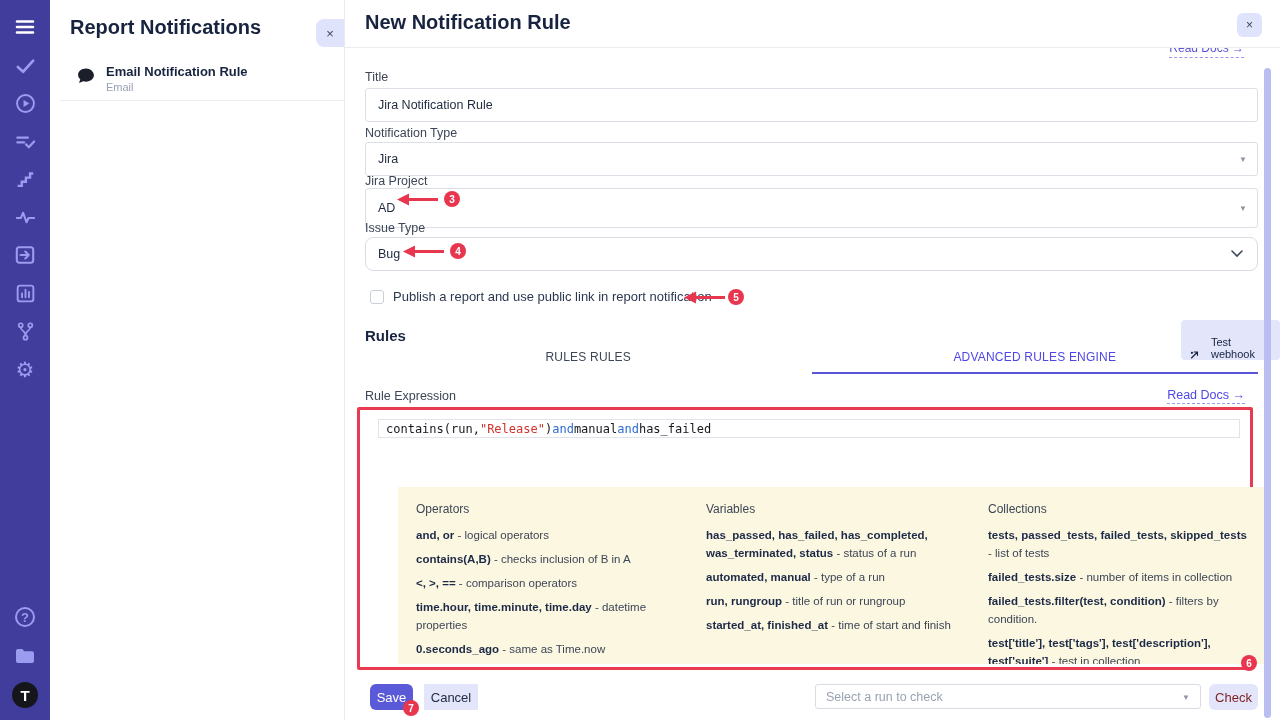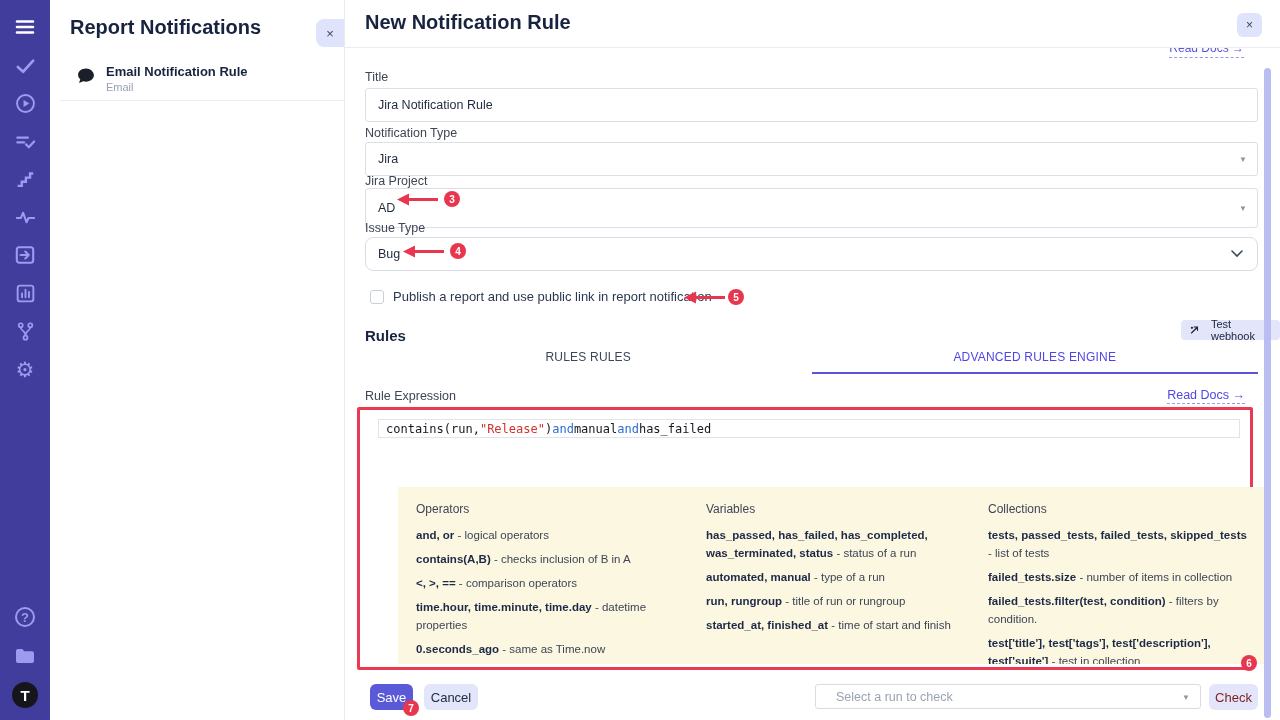--- a/index.html
+++ b/index.html
@@ -56,22 +56,22 @@
 
   .ann-arrow { position:absolute; }
   .badge { position:absolute; width:16px; height:16px; background:#e8364f; border-radius:50%;
            color:#fff; font-size:10px; font-weight:700; display:flex; align-items:center; justify-content:center; }
 
   .chk-row { position:absolute; left:370px; top:289px; display:flex; align-items:center; }
   .checkbox { width:14px; height:14px; border:1px solid #c9cfda; border-radius:3px; background:#fff; cursor:pointer; }
   .chk-lbl { margin-left:9px; font-size:13px; color:#2c3850; }
 
   .rules-h { position:absolute; left:365px; top:327px; font-size:15px; font-weight:700; color:#17233f; }
-  .webhook-btn { position:absolute; left:1181px; top:320px; height:20px; padding:0 9px; background:#e3e6fb;
-                 border-radius:4px; display:flex; align-items:center; gap:12px; font-size:11px; color:#17233f;
+  .webhook-btn { position:absolute; left:1181px; top:320px; height:40px; padding:0 9px; background:#e3e6fb;
+                 border-radius:4px; display:flex; align-items:flex-end; gap:12px; font-size:11px; color:#17233f;
                  cursor:pointer; }
 
   .tabs { position:absolute; left:365px; top:350px; width:893px; height:24px; display:flex; }
   .tab { flex:1; text-align:center; font-size:12px; color:#3d4656; padding-bottom:9px; cursor:pointer;
          letter-spacing:.2px; }
   .tab.active { color:#4f46e5; border-bottom:2px solid #5a54d6; }
 
   .expr-lbl { position:absolute; left:365px; top:389px; font-size:12.5px; color:#3d4656; }
   .read-docs { position:absolute; right:35px; top:388px; font-size:12.5px; color:#4f46e5;
                border-bottom:1px dashed #9a96ec; padding-bottom:1px; cursor:pointer; }
@@ -87,24 +87,24 @@
           display:flex; gap:18px; padding:15px 18px 0 18px; overflow:hidden;margin-left:28px; }
   .help-col1 { width:272px; } .help-col2 { width:264px; } .help-col3 { flex:1; }
   .help-header { font-size:12px; color:#3d4656; margin-bottom:10px; }
   .help-entry { font-size:11.5px; color:#3d4656; line-height:18px; margin-bottom:6px; }
   .help-entry b { color:#1d2a47; }
 
   .save-btn { position:absolute; left:370px; top:684px; width:43px; height:26px; background:#5a5ad8;
               border-radius:6px; color:#fff; font-size:13px; display:flex; align-items:center;
               justify-content:center; cursor:pointer; }
   .cancel-btn { position:absolute; left:424px; top:684px; width:54px; height:26px; background:#e3e6fb;
-                border-radius:6px; color:#222c44; font-size:13px; display:flex; align-items:center;
+                border-radius:1px; color:#222c44; font-size:13px; display:flex; align-items:center;
                 justify-content:center; cursor:pointer; }
   .run-select { position:absolute; left:815px; top:684px; width:386px; height:25px; border:1px solid #d9dce3;
-                border-radius:3px; background:#fff; display:flex; align-items:center; padding:0 20px;
+                border-radius:3px; background:#fff; display:flex; align-items:center; padding:0 10px;
                 color:#9aa3b2; font-size:12.5px; cursor:pointer; }
   .check-btn { position:absolute; left:1209px; top:684px; width:49px; height:26px; background:#e3e6fb;
                border-radius:6px; color:#7f1d1d; font-size:13px; display:flex; align-items:center;
                justify-content:center; cursor:pointer; }
   .scrollbar { position:absolute; right:9px; top:68px; width:7px; height:650px; background:#b9bdf2;
                border-radius:4px; cursor:pointer; }
 </style>
 </head>
 <body>
 

